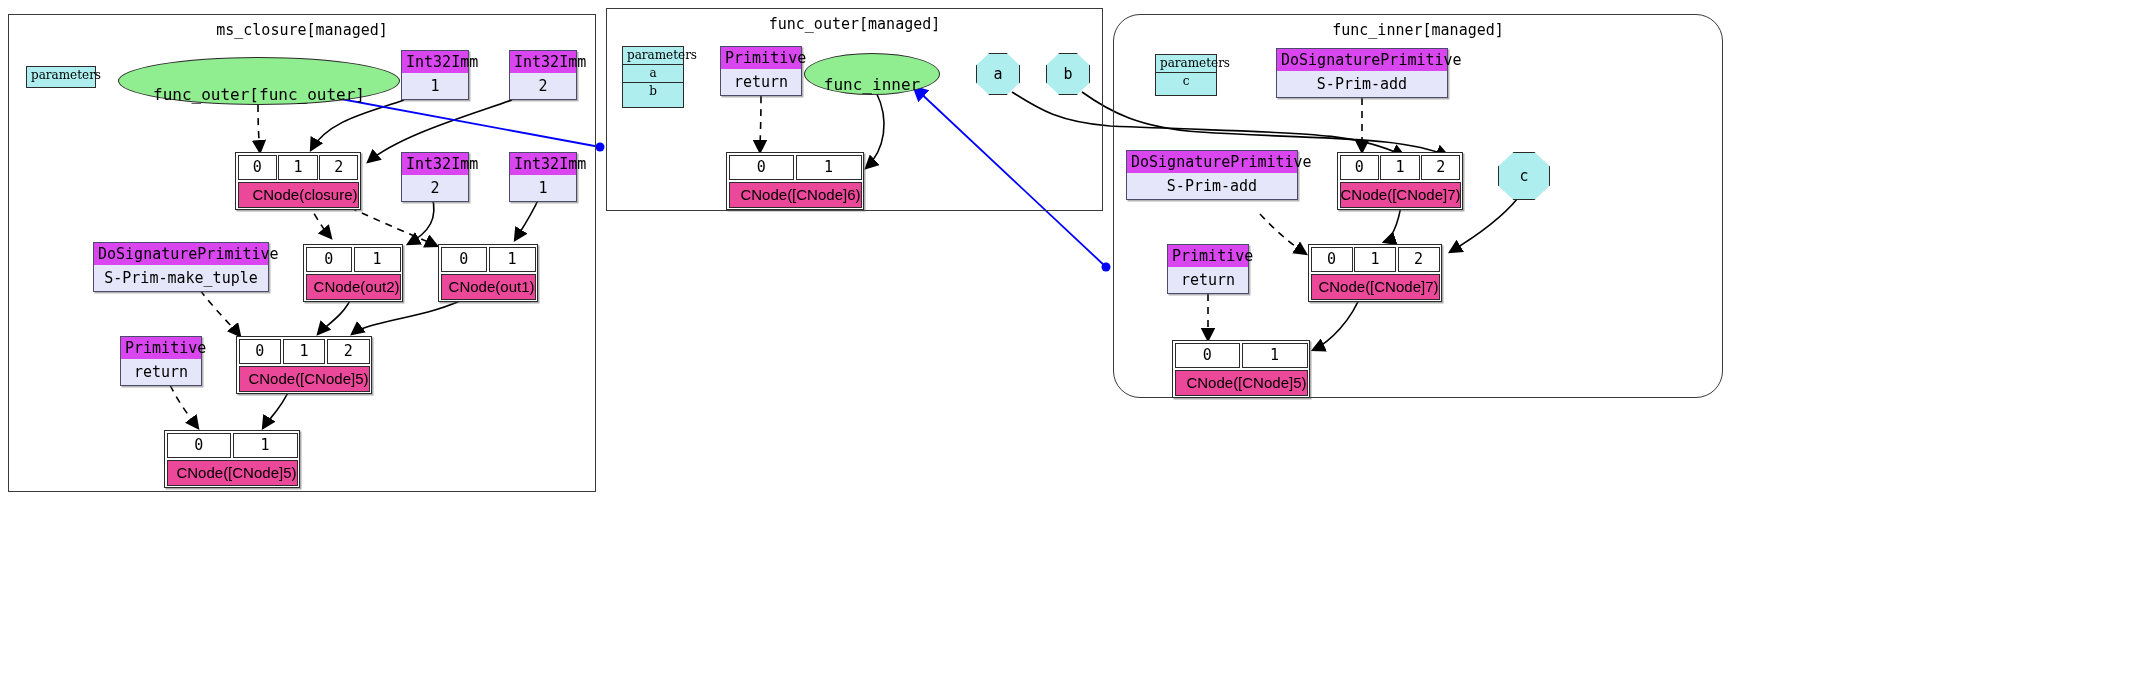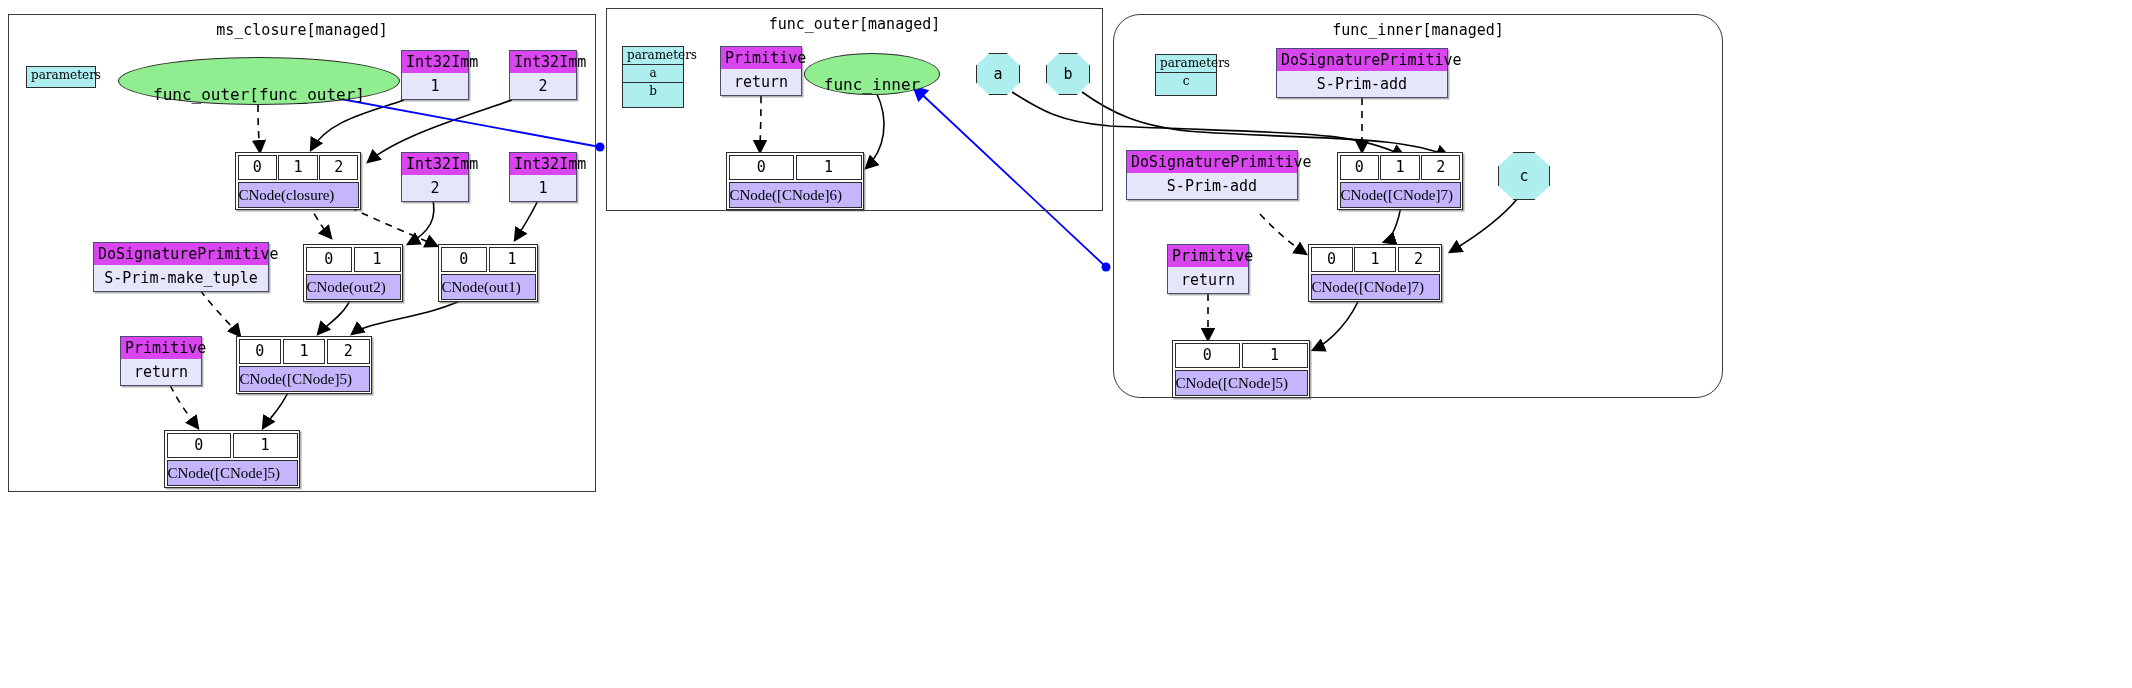--- a/index.html
+++ b/index.html
@@ -145,25 +145,25 @@
     font-family: "DejaVu Sans Mono", monospace;
     font-size: 15px;
     color: #000;
     background: #ffffff;
     box-sizing: border-box;
   }
   .cnode-port.last { margin-right: 0; }
   .cnode-label {
     margin-top: 1.5px;
     border: 1.5px solid #2b2b2b;
-    background: #c4b5fd;
-    font-family: Liberation Serif, serif;
-    font-size: 15px;
-    color: #000;
-    text-align: left;
+    background: #ec4899;
+    font-family: Liberation Sans, sans-serif;
+    font-size: 15px;
+    color: #000;
+    text-align: right;
     line-height: 24px;
     height: 26px;
     box-sizing: border-box;
   }
   svg.edges {
     position: absolute;
     left: 0;
     top: 0;
     width: 2132px;
     height: 688px;

